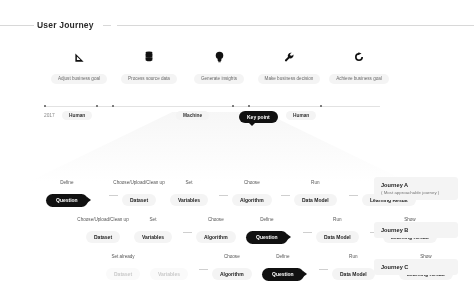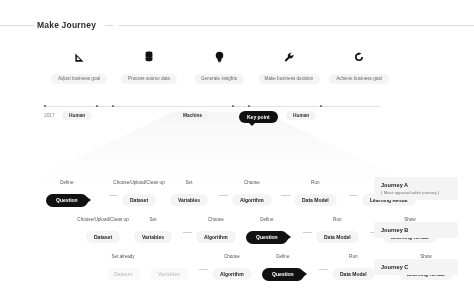--- a/index.html
+++ b/index.html
@@ -94,21 +94,21 @@
   .jcard .jt{font-size:5.6px;font-weight:bold;color:#222;}
   .jcard .js{font-size:4.4px;color:#777;margin-top:2px;white-space:nowrap;}
 </style>
 </head>
 <body>
 
 <div class="stage">
 
   <div class="header">
     <div class="rule left"></div>
-    <div class="header-title">Make Journey</div>
+    <div class="header-title">User Journey</div>
     <div class="rule mid"></div>
     <div class="rule right"></div>
   </div>
 
   <div class="steps">
 
     <div class="step" style="left:0px">
       <div class="ico">
         <svg width="11" height="11" viewBox="0 0 16 16">
             <path d="M2 2 L2 14 L14 14 Z" fill="#111"></path>

